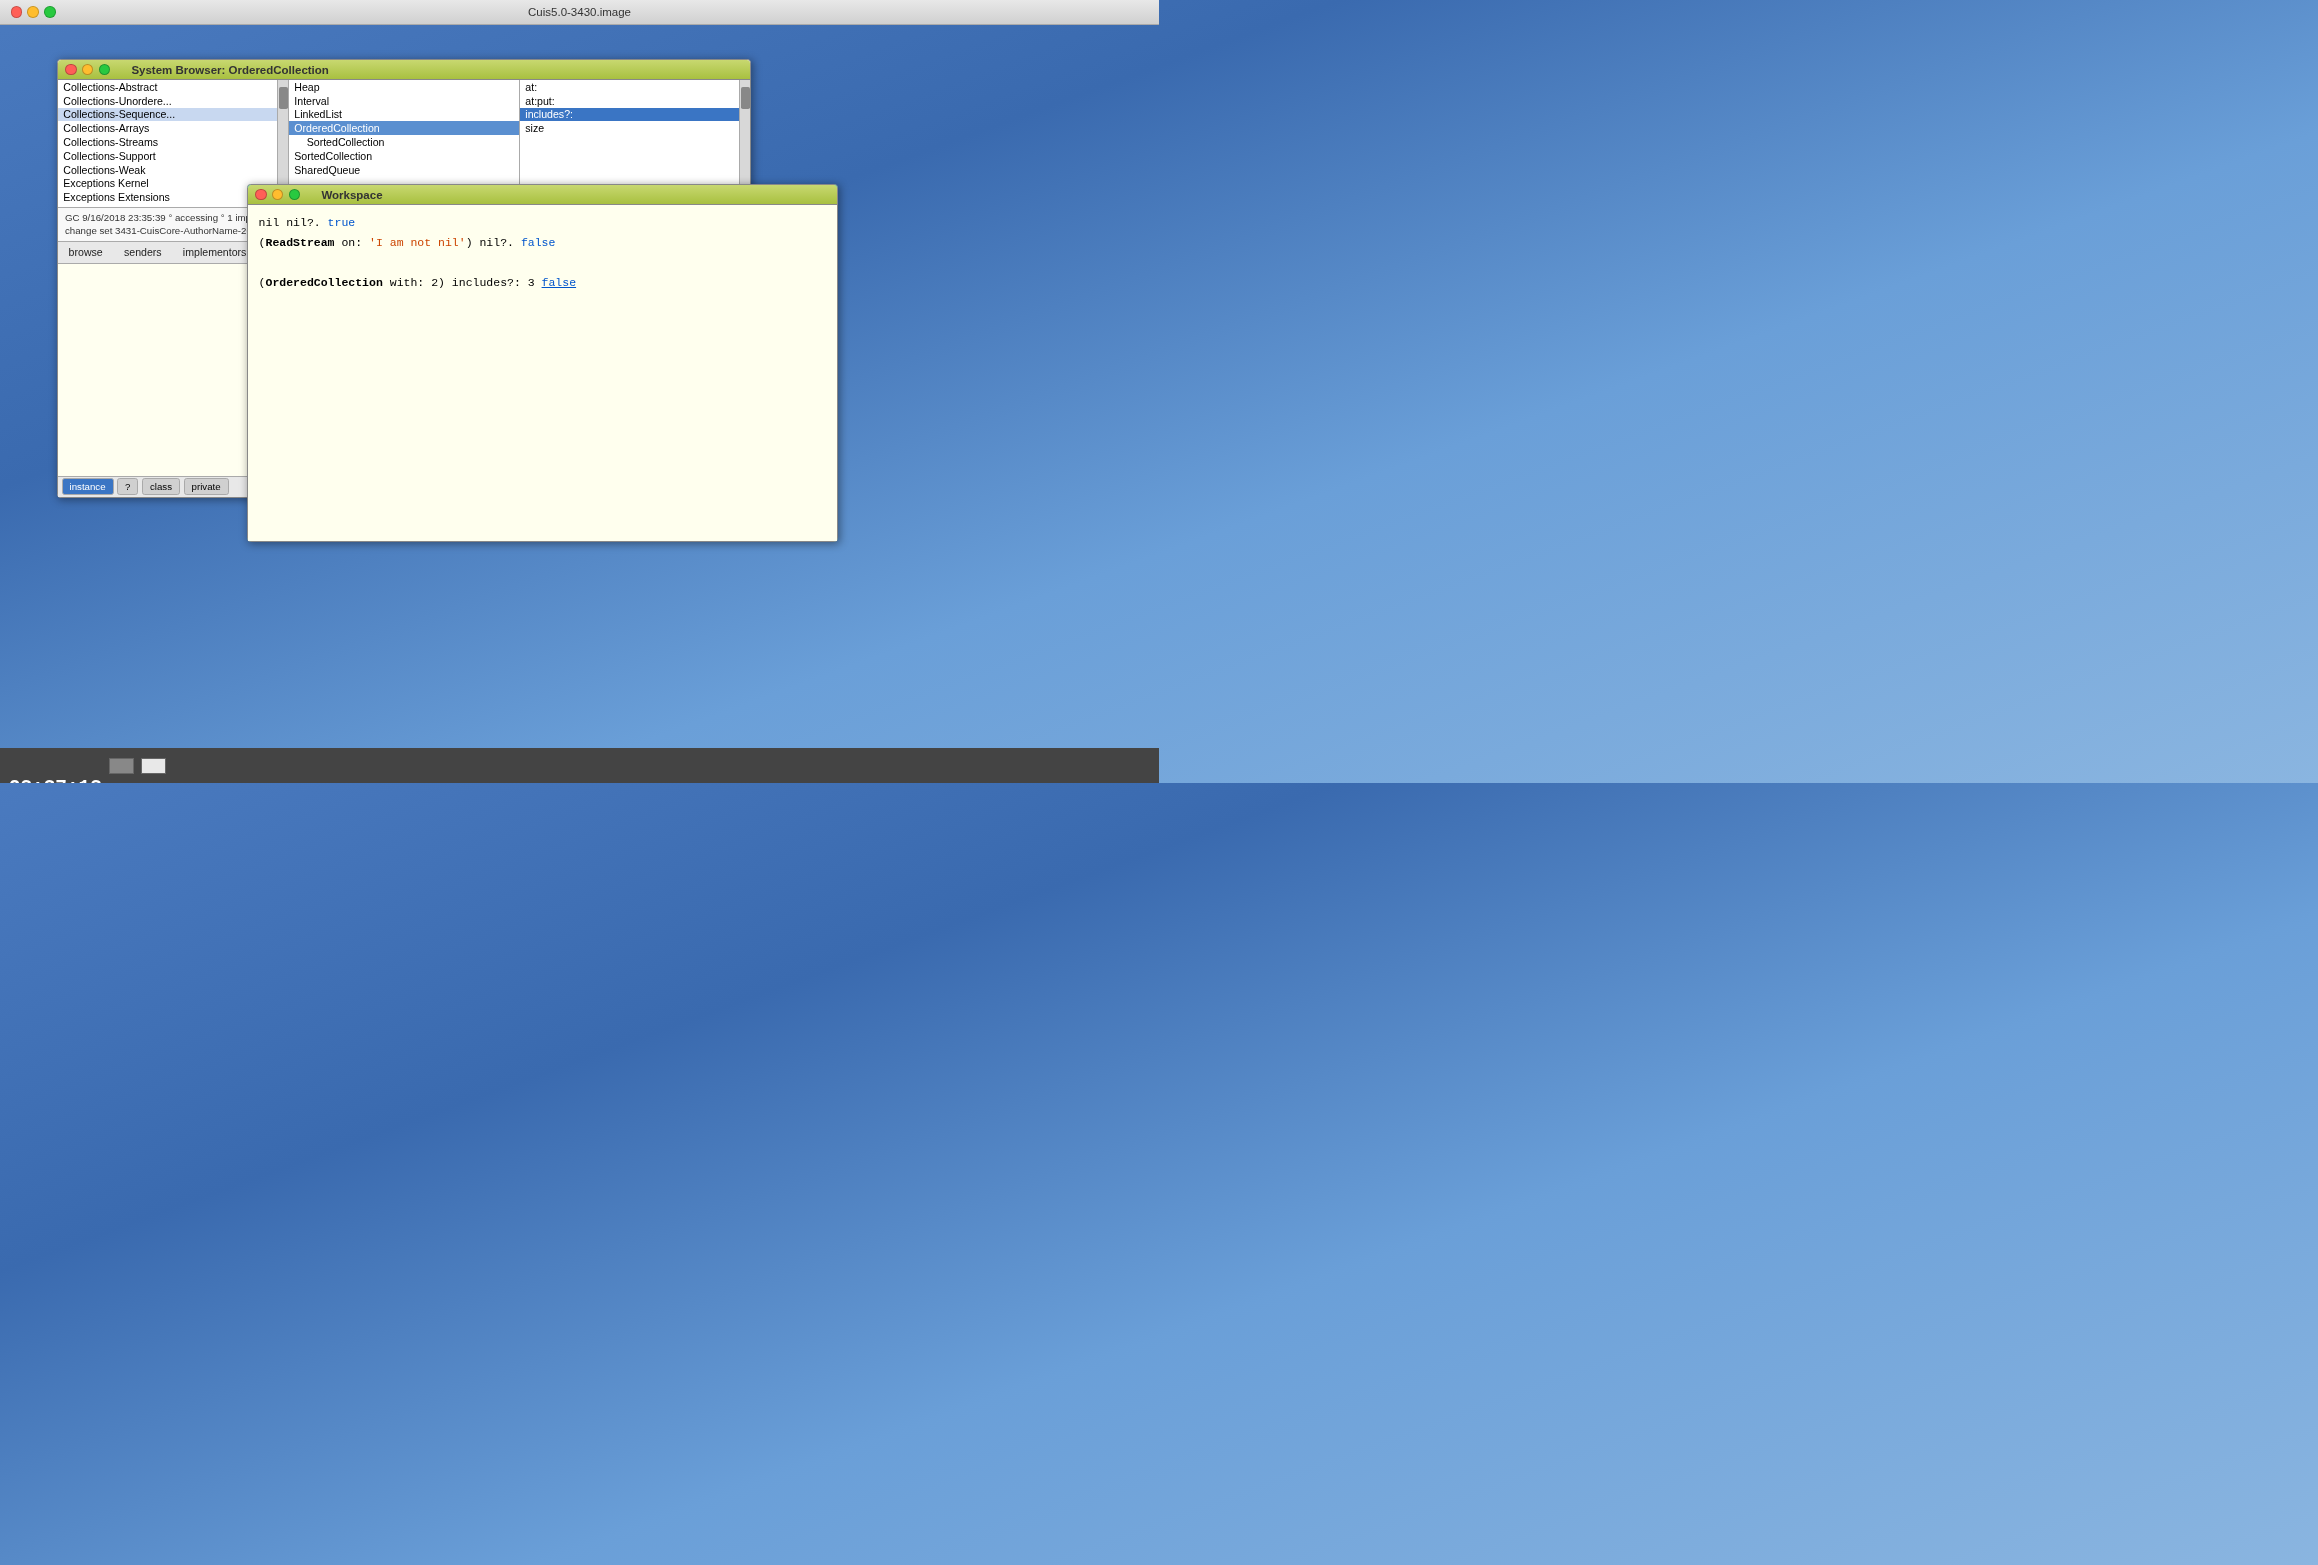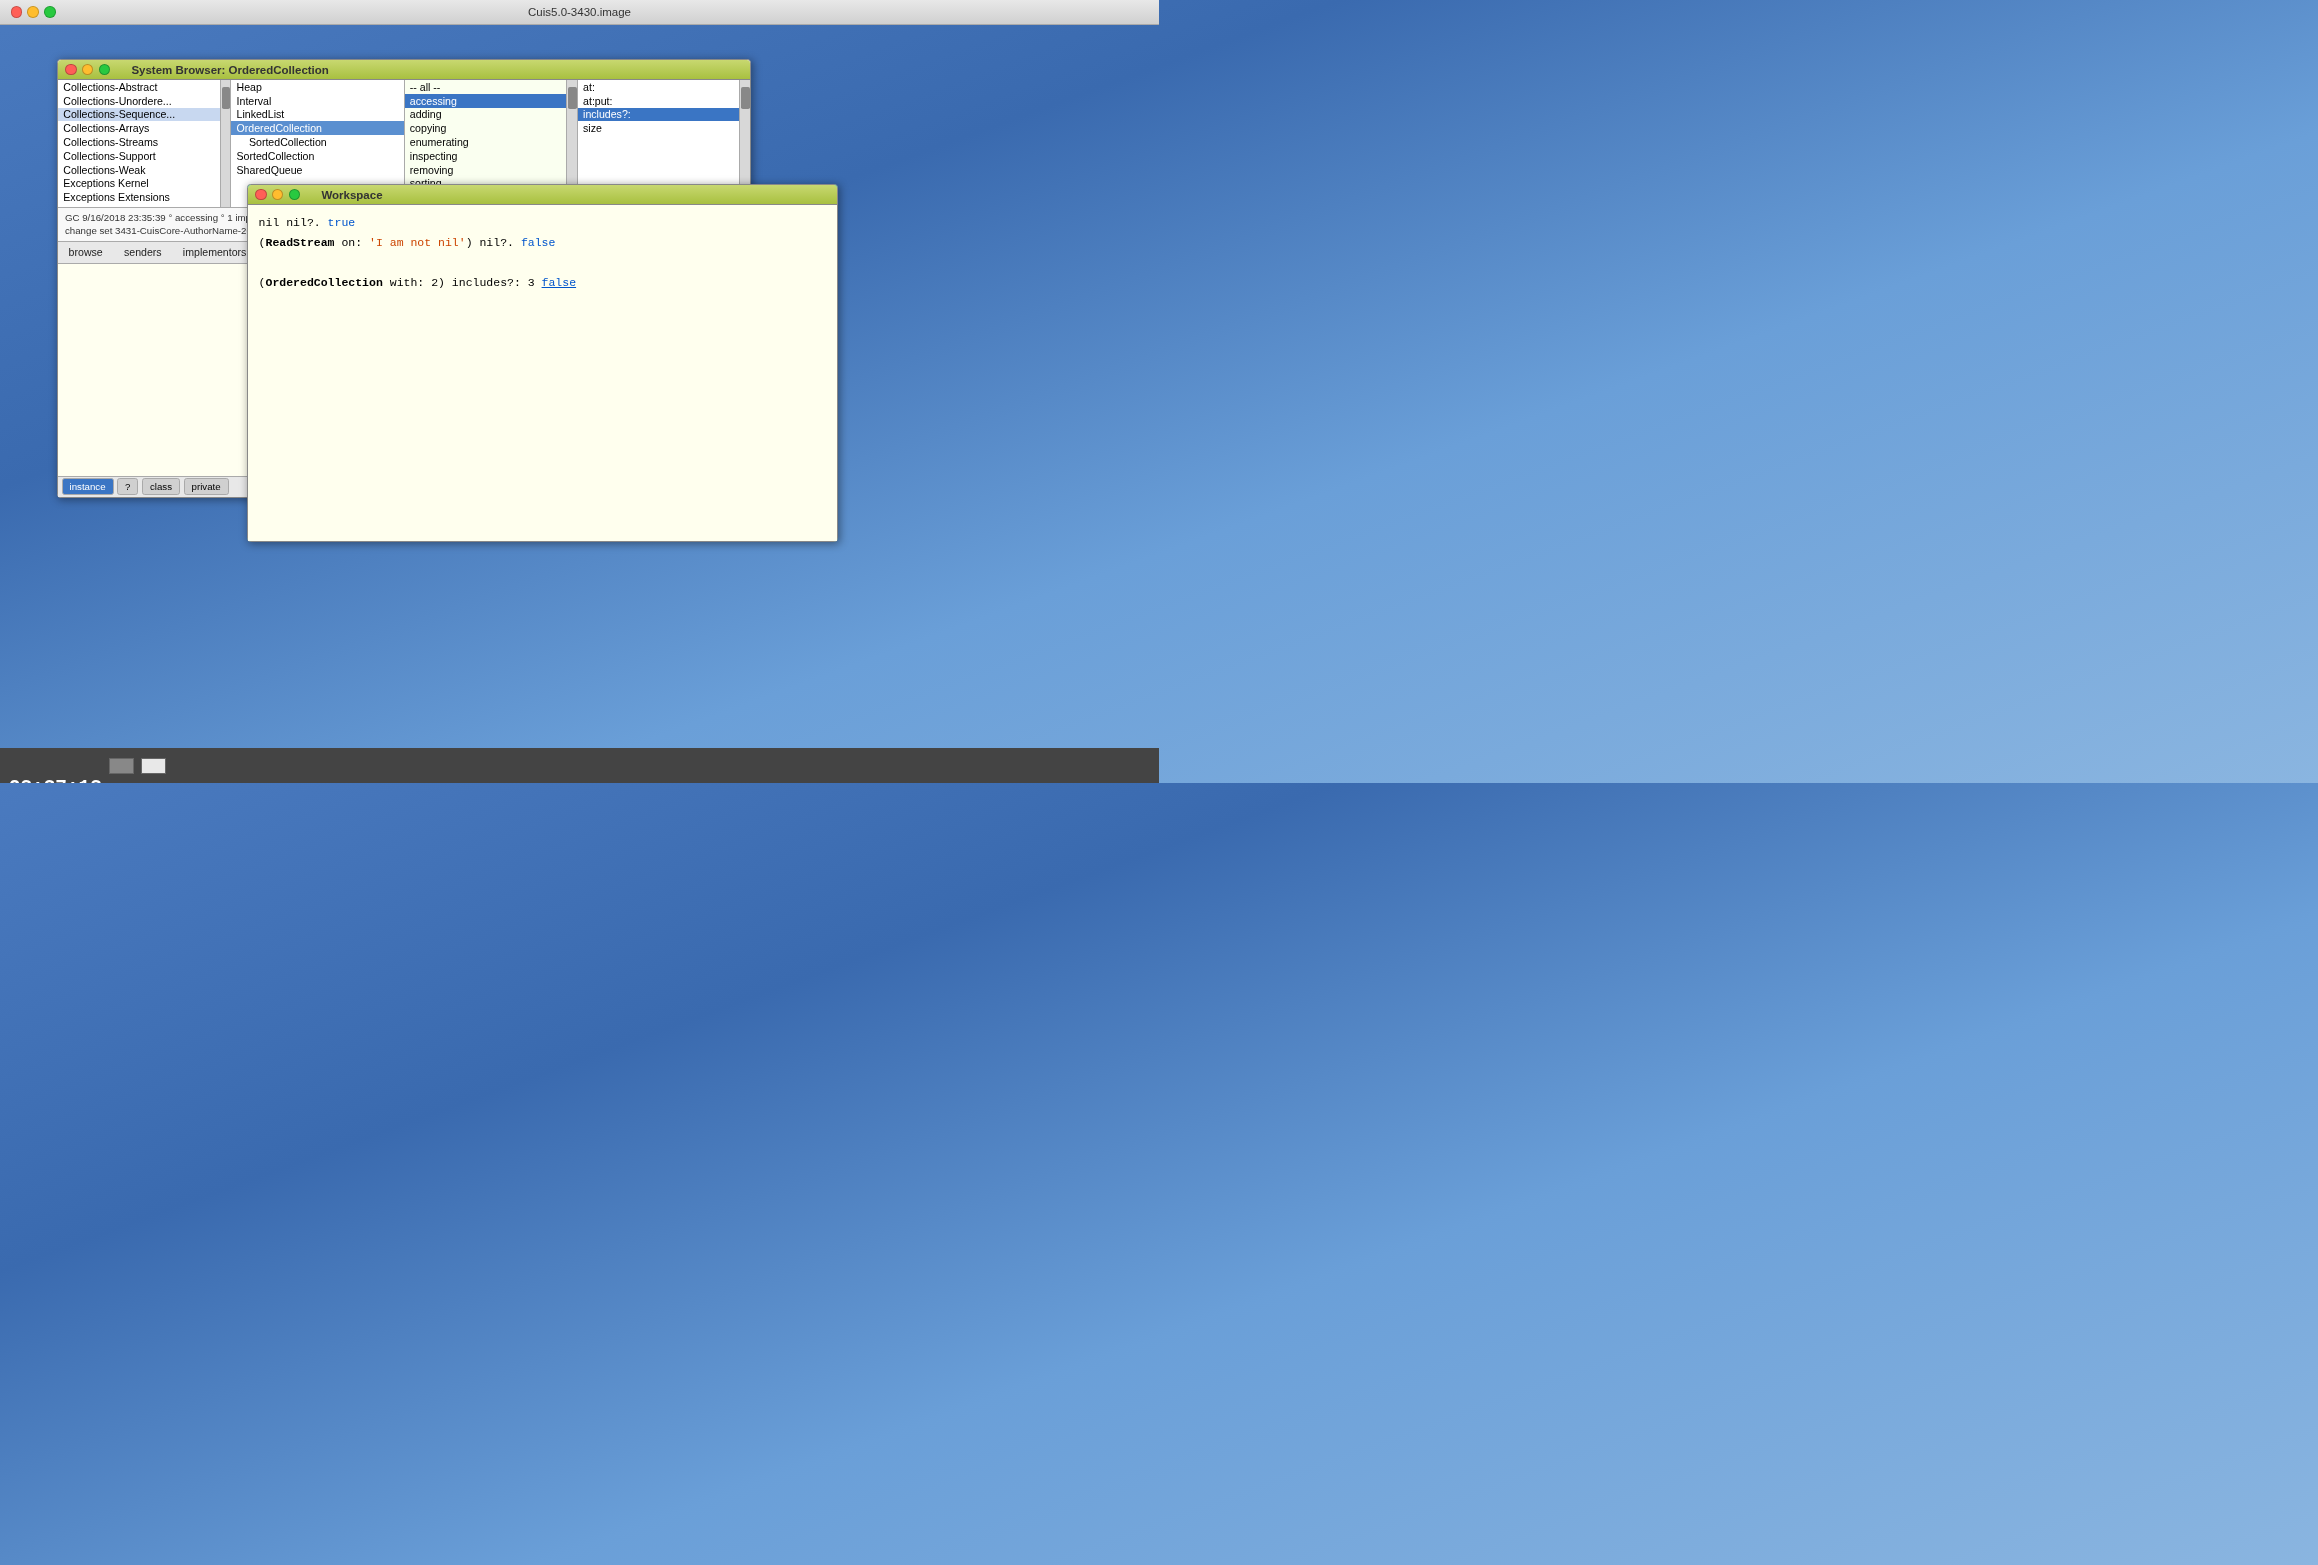--- a/index.html
+++ b/index.html
@@ -370,42 +370,20 @@
                 <li class="selected-light" style="background:#5a8fd0;color:#fff;">OrderedCollection</li>
                 <li class="indented">SortedCollection</li>
                 <li>SortedCollection</li>
                 <li>SharedQueue</li>
               </ul>
             </div>
           </div>
 
         </div>
 
-        <div class="panel category-panel" style="width:137px;">
-          <div class="panel-inner">
-            <div class="panel-list-wrap">
-              <ul class="panel-list">
-                <li>-- all --</li>
-                <li class="selected">accessing</li>
-                <li>adding</li>
-                <li>copying</li>
-                <li>enumerating</li>
-                <li>inspecting</li>
-                <li>removing</li>
-                <li>sorting</li>
-                <li>testing</li>
-
-              </ul>
-            </div>
-            <div class="scrollbar-v">
-              <div class="scrollbar-v-thumb"></div>
-            </div>
-          </div>
-
-        </div>
 
         <div class="panel" style="flex:1;">
           <div class="panel-inner">
             <div class="panel-list-wrap">
               <ul class="panel-list">
                 <li>at:</li>
                 <li>at:put:</li>
                 <li class="selected">includes?:</li>
                 <li>size</li>
               </ul>

